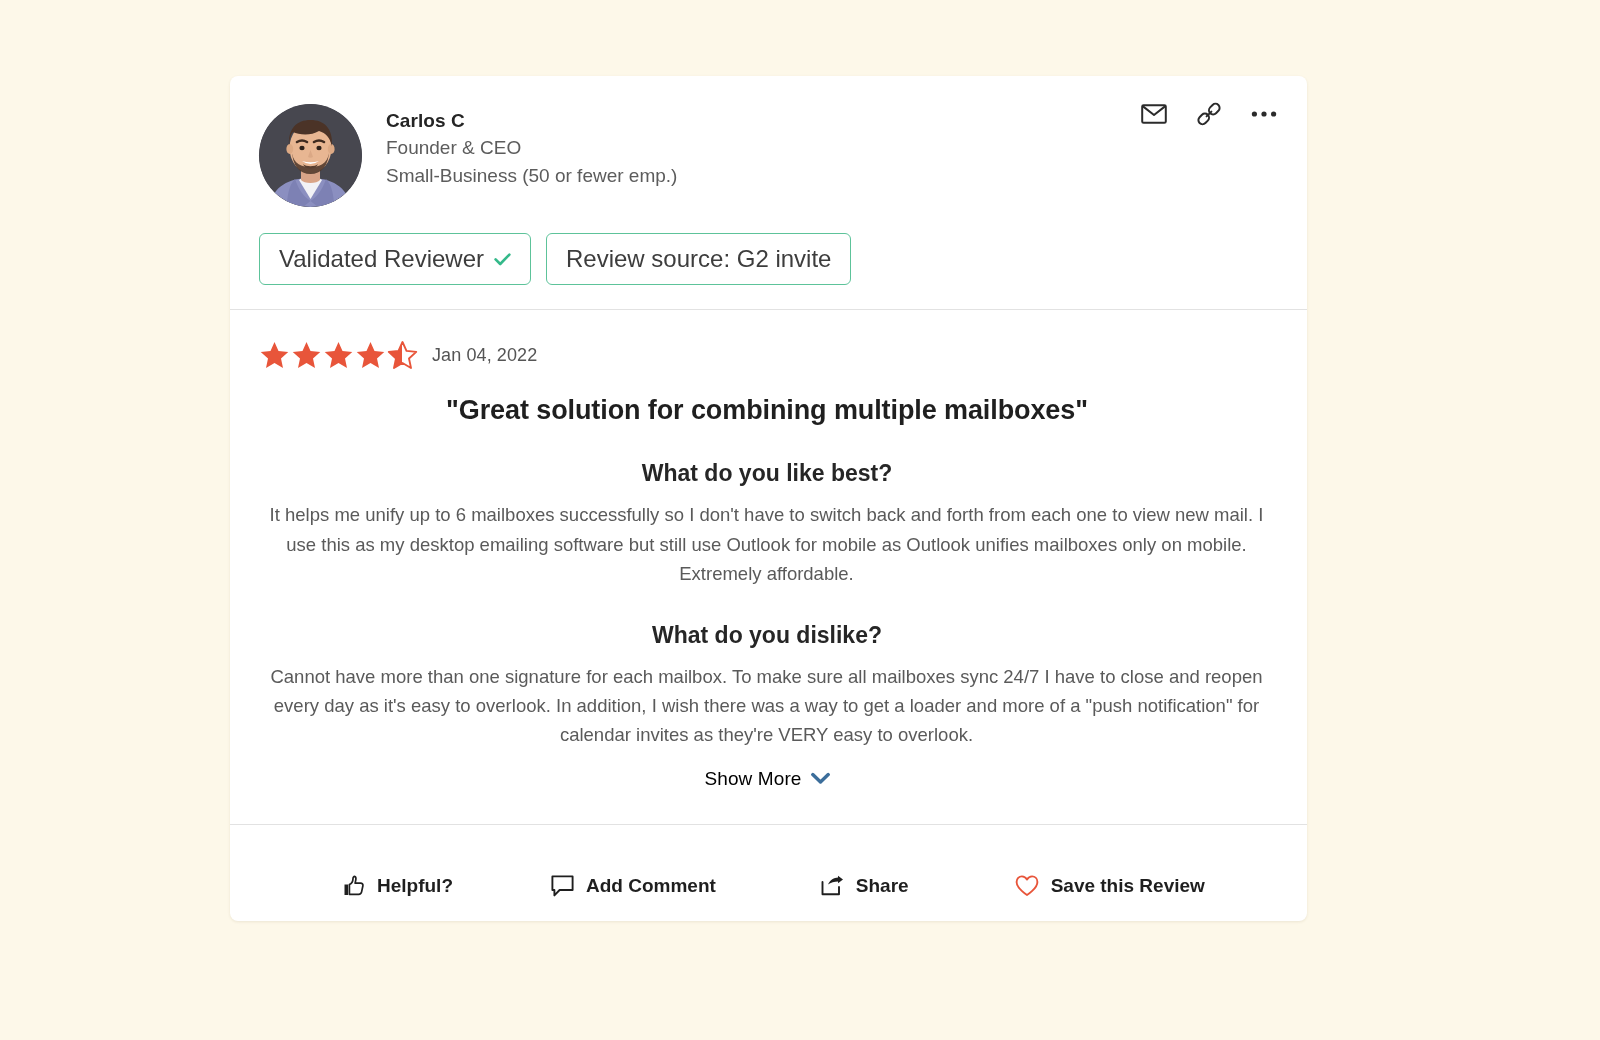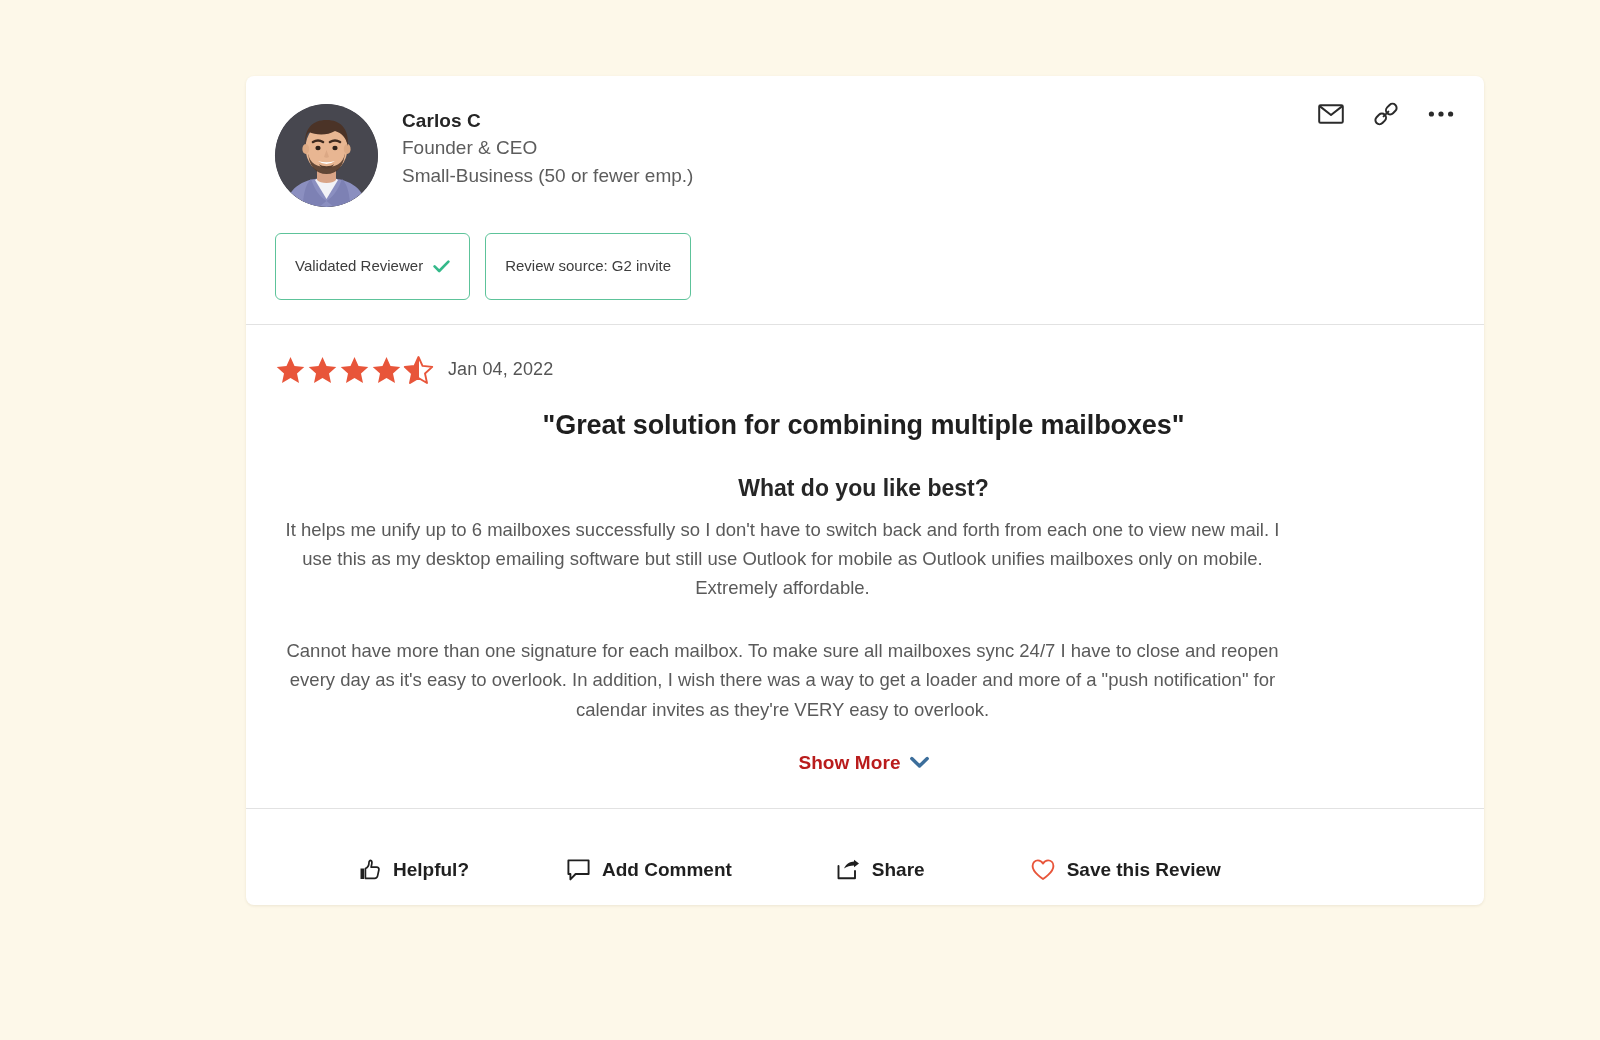--- a/index.html
+++ b/index.html
@@ -17,23 +17,23 @@
   }
 
   .page {
     position: relative;
     width: 1600px;
     height: 1040px;
   }
 
   .review-card {
     position: absolute;
-    left: 246px;
+    left: 230px;
     top: 76px;
-    width: 1238px;
+    width: 1077px;
     background: #ffffff;
     border-radius: 8px;
     box-shadow: 0 1px 3px rgba(90, 70, 20, 0.10);
     overflow: hidden;
   }
 
   
   .card-header {
     position: relative;
     padding: 28px 32px 24px 29px;
@@ -98,22 +98,22 @@
     gap: 15px;
     margin-top: 26px;
     max-width: 810px;
   }
   .badge {
     display: inline-flex;
     align-items: center;
     gap: 10px;
     border: 1.6px solid #5dc39a;
     border-radius: 6px;
-    padding: 24px 19px;
-    font-size: 15px;
+    padding: 12px 19px;
+    font-size: 24px;
     color: #3d3d3d;
     background: #fff;
     cursor: pointer;
     line-height: 1.1;
     white-space: nowrap;
   }
   .badge .check { color: #34b98a; line-height: 0; display: inline-block; }
 
   
   .card-body {
@@ -153,24 +153,24 @@
     font-size: 18.5px;
     color: #5a5a5a;
     line-height: 1.58;
     max-width: 1015px;
   }
 
   .show-more {
     display: inline-flex;
     align-items: center;
     gap: 9px;
-    margin-top: 28px;
+    margin-top: 18px;
     font-size: 19px;
-    font-weight: bold;
-    color: #b91c1c;
+    font-weight: normal;
+    color: #000000;
     cursor: pointer;
     letter-spacing: 0.1px;
   }
   .show-more .chev { line-height: 0; display: inline-block; }
 
   
   .card-footer {
     display: flex;
     align-items: center;
     padding: 22px 32px 24px 29px;
@@ -323,20 +323,21 @@
       </div>
 
       <h2 class="review-title">"Great solution for combining multiple mailboxes"</h2>
 
       <div class="qa-block">
         <div class="qa-question">What do you like best?</div>
         <div class="qa-answer">It helps me unify up to 6 mailboxes successfully so I don't have to switch back and forth from each one to view new mail. I use this as my desktop emailing software but still use Outlook for mobile as Outlook unifies mailboxes only on mobile. Extremely affordable.</div>
       </div>
 
       <div class="qa-block">
+        <div class="qa-question">What do you dislike?</div>
         <div class="qa-answer">Cannot have more than one signature for each mailbox. To make sure all mailboxes sync 24/7 I have to close and reopen every day as it's easy to overlook. In addition, I wish there was a way to get a loader and more of a "push notification" for calendar invites as they're VERY easy to overlook.</div>
       </div>
 
       <div class="show-more">
         <span>Show More</span>
         <span class="chev">
           <svg width="19" height="13" viewBox="0 0 19 13" fill="none" xmlns="http://www.w3.org/2000/svg">
             <path d="M1.8 2.6 L9.5 10 L17.2 2.6" stroke="#3c6e9b" stroke-width="3.4" stroke-linecap="round" stroke-linejoin="round"></path>
           </svg>
         </span>

